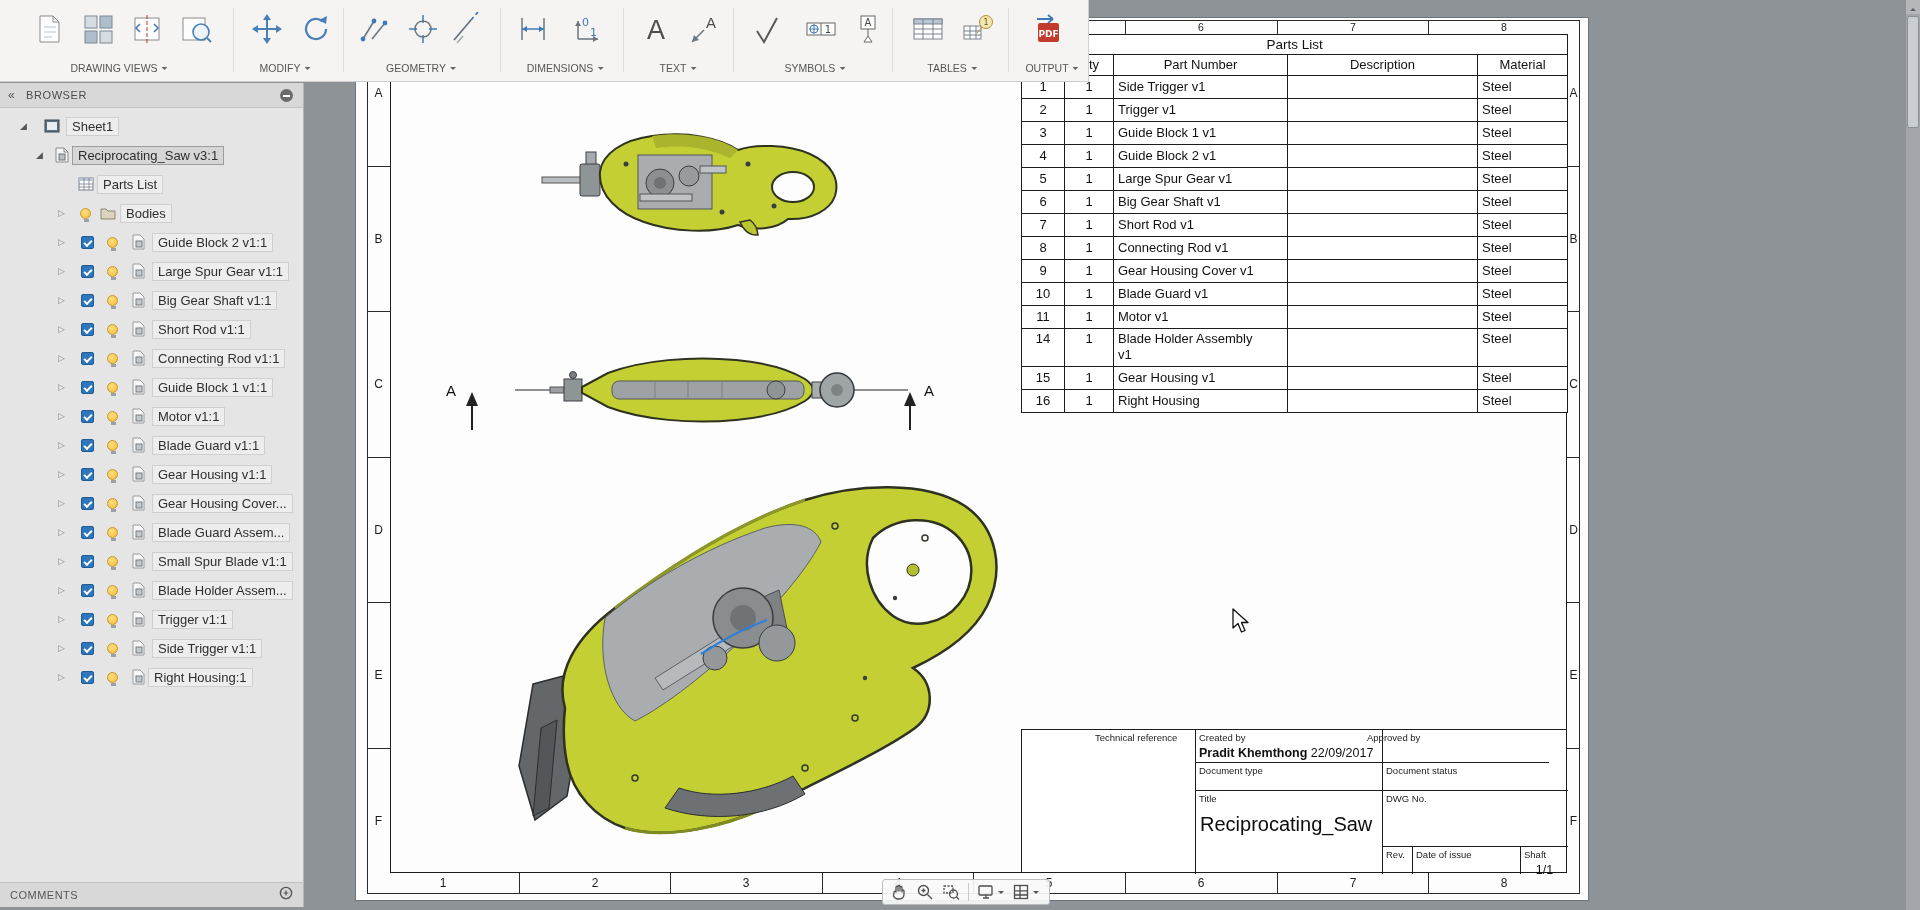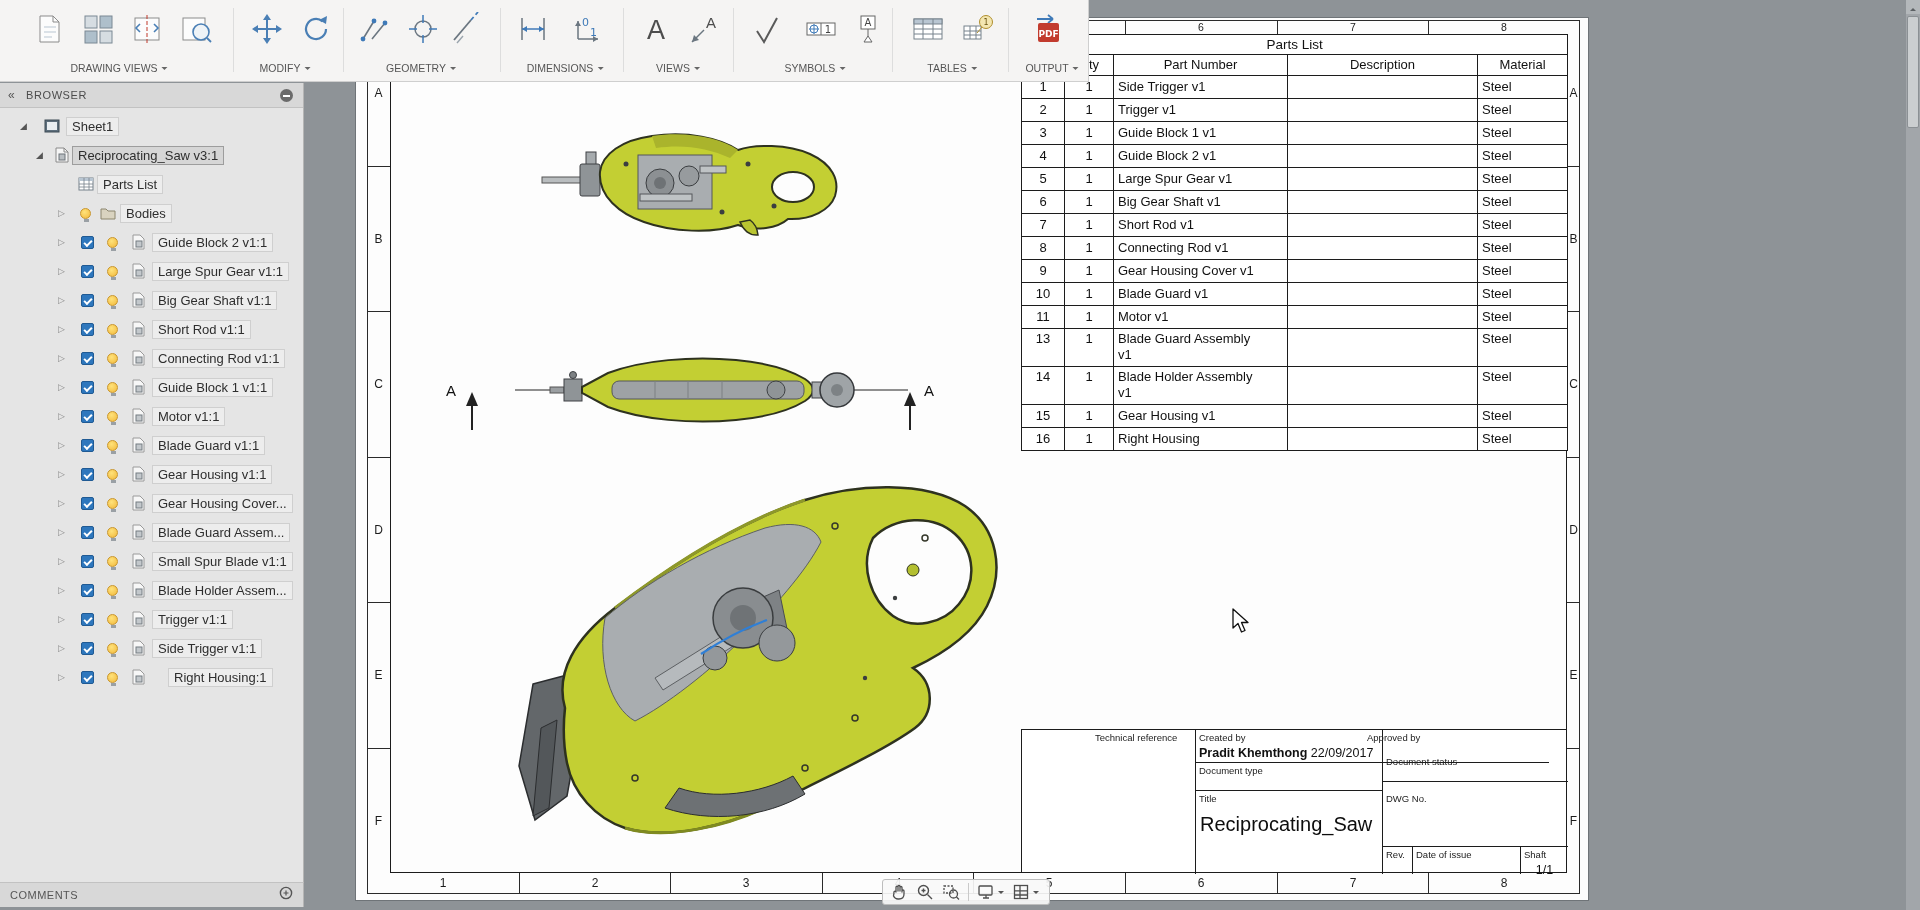--- a/index.html
+++ b/index.html
@@ -287,27 +287,20 @@
           <td>Steel</td>
         </tr>
     <tr class="pl-r">
           <td class="ctr">11</td>
           <td class="ctr">1</td>
           <td>Motor v1</td>
           <td></td>
           <td>Steel</td>
         </tr>
     <tr class="pl-tall">
-          <td class="ctr">13</td>
-          <td class="ctr">1</td>
-          <td>Blade Guard Assembly v1</td>
-          <td></td>
-          <td>Steel</td>
-        </tr>
-    <tr class="pl-tall">
           <td class="ctr">14</td>
           <td class="ctr">1</td>
           <td>Blade Holder Assembly v1</td>
           <td></td>
           <td>Steel</td>
         </tr>
     <tr class="pl-r">
           <td class="ctr">15</td>
           <td class="ctr">1</td>
           <td>Gear Housing v1</td>
@@ -331,21 +324,21 @@
     <div class="tb" style="left:174px;top:0;width:187px;height:33px;border-right-width:1px;border-bottom-width:1px">
       <span class="tb-lab">Created by</span>
       <div class="tb-by"><b>Pradit Khemthong</b> <span>22/09/2017</span></div>
     </div>
     <div class="tb" style="left:342px;top:0;width:185px;height:33px;border-bottom-width:1px">
         <span class="tb-lab">Approved by</span>
       </div>
     <div class="tb" style="left:174px;top:33px;width:187px;height:28px;border-right-width:1px;border-bottom-width:1px">
         <span class="tb-lab">Document type</span>
       </div>
-    <div class="tb" style="left:361px;top:24px;width:185px;height:28px;border-bottom-width:1px">
+    <div class="tb" style="left:361px;top:33px;width:185px;height:28px;border-bottom-width:1px">
         <span class="tb-lab">Document status</span>
       </div>
     <div class="tb" style="left:361px;top:61px;width:185px;height:56px;border-bottom-width:1px">
         <span class="tb-lab">DWG No.</span>
       </div>
     <div class="tb" style="left:174px;top:61px;width:187px;height:83px;border-right-width:1px">
       <span class="tb-lab">Title</span>
       <div class="tb-big">Reciprocating_Saw</div>
     </div>
     <div class="tb" style="left:361px;top:117px;width:30px;height:27px;border-right-width:1px">
@@ -505,21 +498,21 @@
         </svg>
       </span>
     <span class="ticon" style="left:685px">
         <svg width="34" height="34" viewBox="0 0 34 34">
           <text x="23" y="16" font-size="15" text-anchor="middle" fill="#4d4d4d" font-family="Liberation Sans, sans-serif">A</text>
           <path d="M4 30L16 18" stroke="#6b7680" stroke-width="1.5"></path>
           <path d="M4 30l7-2-5-5z" fill="#6b7680"></path>
         </svg>
       </span>
     <div class="tgroup-label" style="left:678px">
-        <span>VIEWS</span>
+        <span>TEXT</span>
         <span class="caret"></span>
       </div>
     <div class="tdiv" style="left:733px"></div>
 
     <span class="ticon" style="left:746px">
         <svg width="34" height="34" viewBox="0 0 34 34">
           <path d="M8 19l7 11L28 6" fill="none" stroke="#5a5a5a" stroke-width="2"></path>
         </svg>
       </span>
     <span class="ticon" style="left:801px">
@@ -772,21 +765,21 @@
         <span class="lbl" style="left:152px">Side Trigger v1:1</span>
       </div>
     <div class="trow" style="top:580px">
         <span class="tri" style="left:58px">▷</span>
         <span class="chk" style="left:81px"></span>
         <span class="bulb" style="left:107px"></span>
         <span class="ticon16" style="left:131px"><svg width="16" height="16">
             <path d="M2 1h7l4 4v10H2z" fill="#f7f7f7" stroke="#9a9a9a"></path>
             <rect x="5" y="7" width="6" height="6" fill="#c3c8cc" stroke="#757c82"></rect>
           </svg></span>
-        <span class="lbl" style="left:168px">Right Housing:1</span>
+        <span class="lbl" style="left:148px">Right Housing:1</span>
       </div>
   </div>
 
   <div id="comments">
     <span class="cm-label">COMMENTS</span>
     <span><svg width="14" height="14" viewBox="0 0 14 14">
           <circle cx="7" cy="7" r="5.6" fill="none" stroke="#555" stroke-width="1.4"></circle>
           <path d="M7 4.5v5M4.5 7h5" stroke="#555" stroke-width="1.2"></path>
         </svg></span>
   </div>

